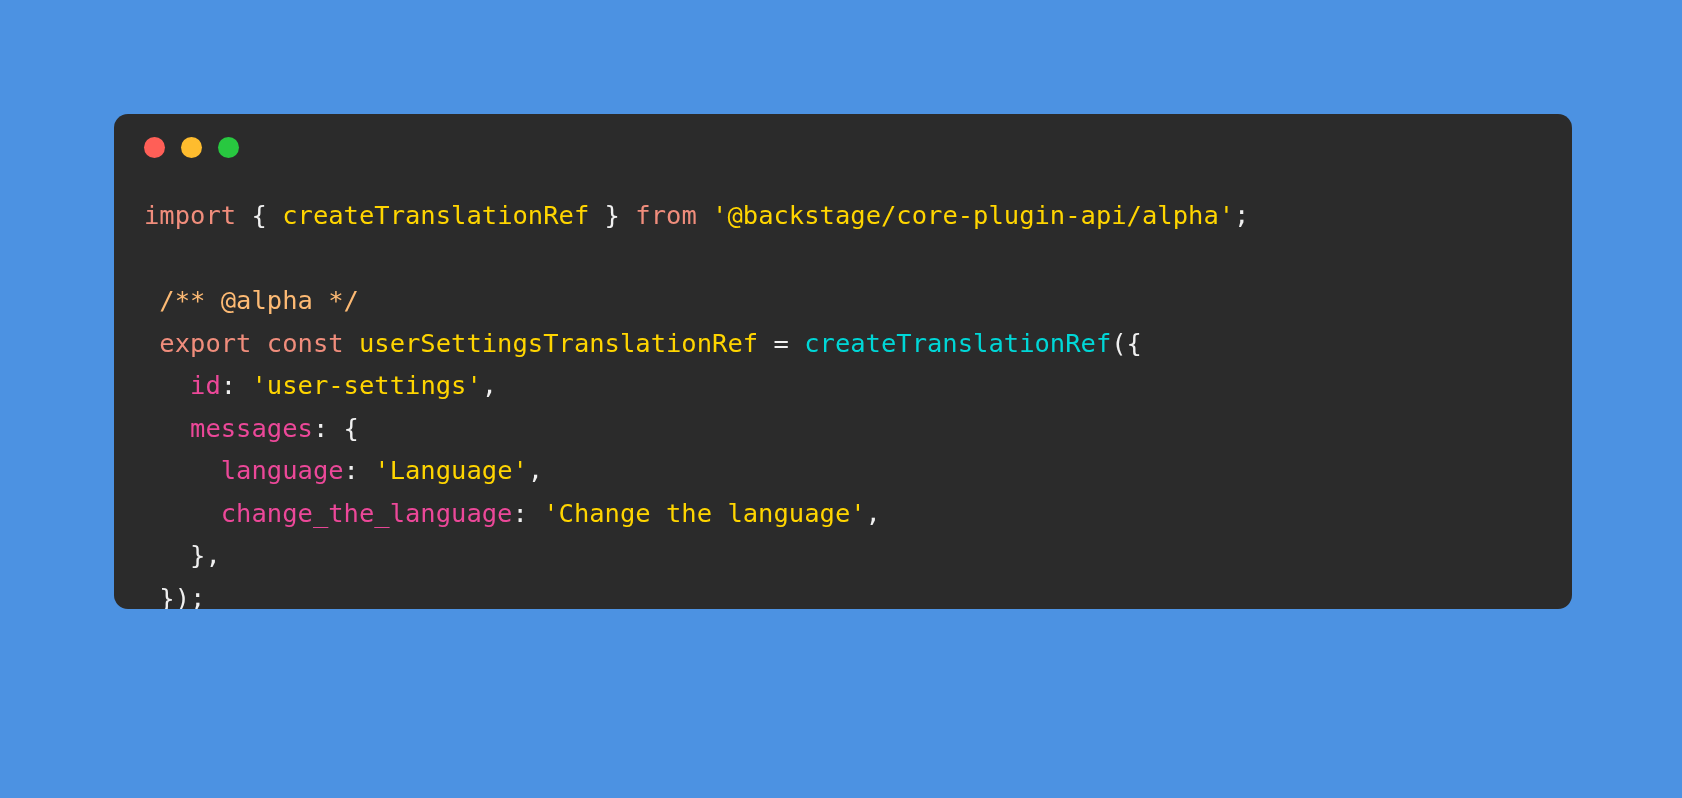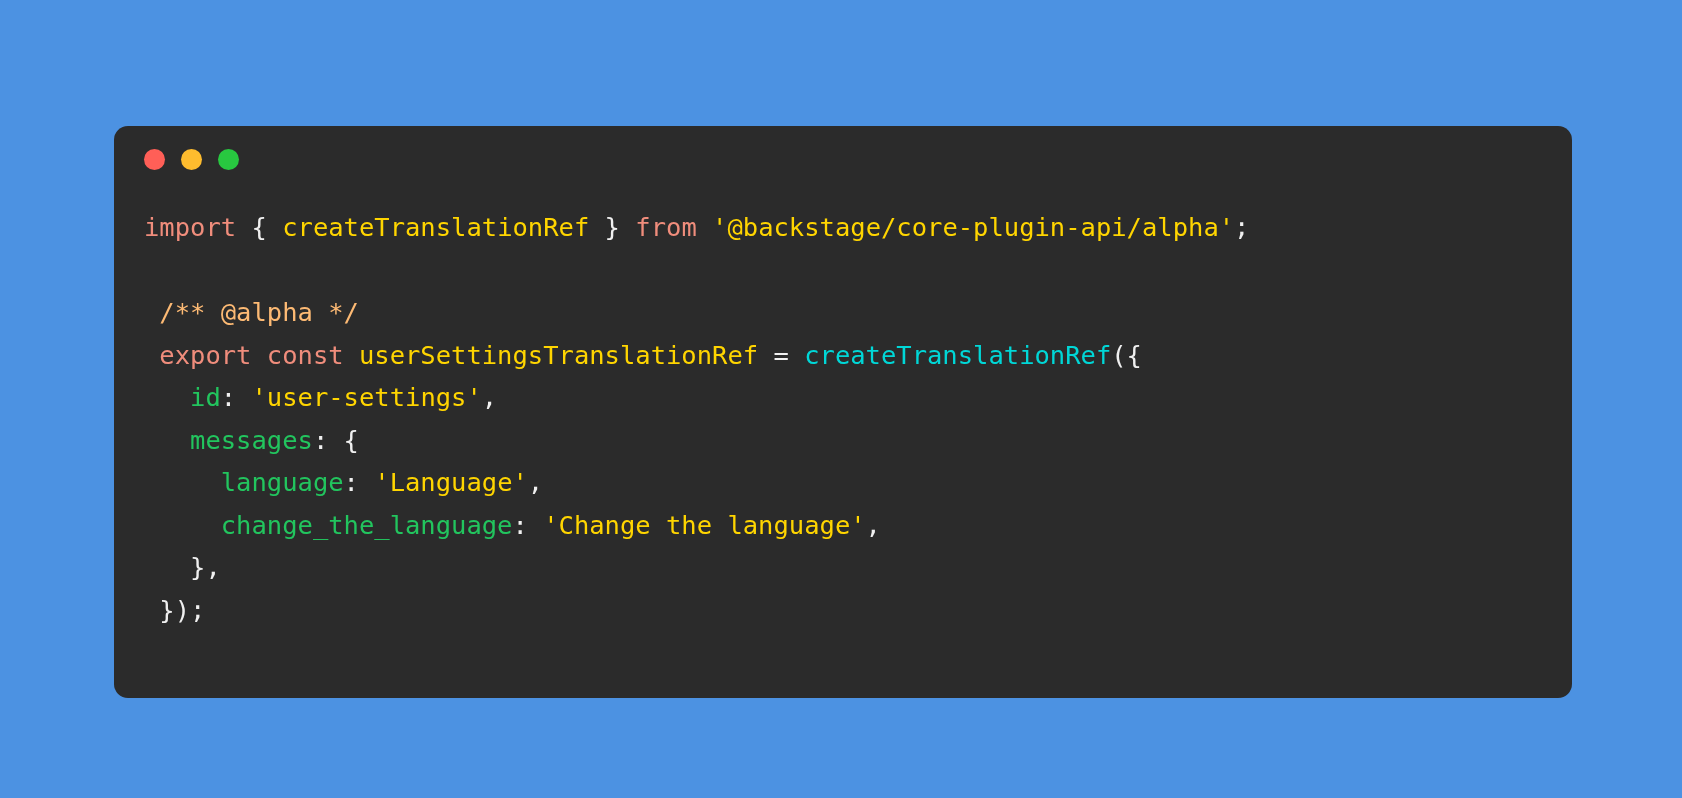--- a/index.html
+++ b/index.html
@@ -18,27 +18,26 @@
     inset: 0;
     display: flex;
     align-items: flex-start;
     justify-content: center;
   }
   .code-window {
     position: absolute;
     left: 114px;
     top: 114px;
     width: 1458px;
-    height: 572px;
+    height: 495px;
     background: #2b2b2b;
     border-radius: 14px;
     box-sizing: border-box;
     padding: 0;
     overflow: hidden;
-    margin-top: 12px;
   }
   .titlebar {
     height: 66px;
     display: flex;
     align-items: center;
     padding-left: 30px;
     gap: 16px;
     box-sizing: border-box;
   }
   .dot {
@@ -62,21 +61,21 @@
     line-height: 42.5px;
     color: #e8e8e8;
     white-space: pre;
     letter-spacing: 0px;
     font-weight: 400;
   }
   .ln { display: block; min-height: 42.5px; }
   .tok-kw    { color: #f08d7c; }
   .tok-str   { color: #ffd500; }
   .tok-fn    { color: #00d7d7; }
-  .tok-prop  { color: #22c55e; }
+  .tok-prop  { color: #ec4899; }
   .tok-cmt   { color: #fdba74; }
   .tok-punc  { color: #f0f0f0; }
   .tok-plain { color: #f0f0f0; }
 </style>
 </head>
 <body>
 
 <div class="stage">
   <div class="code-window">
 

